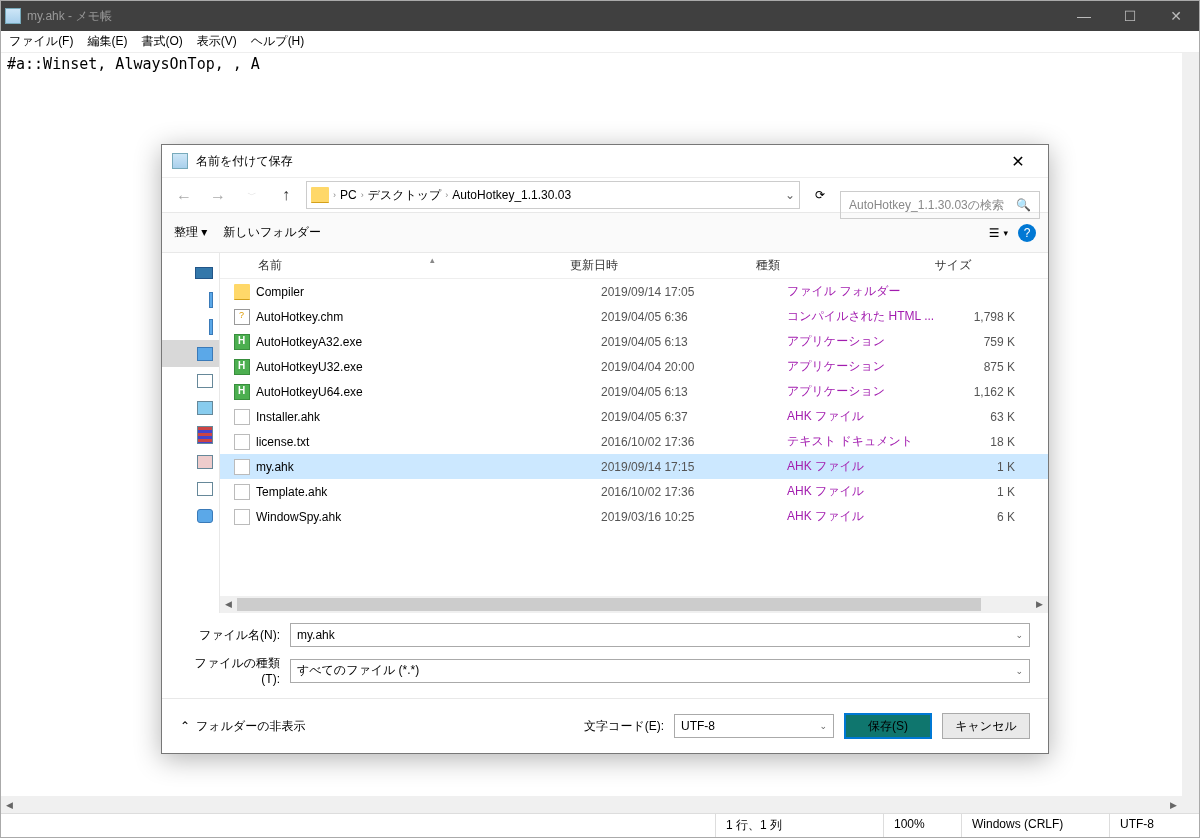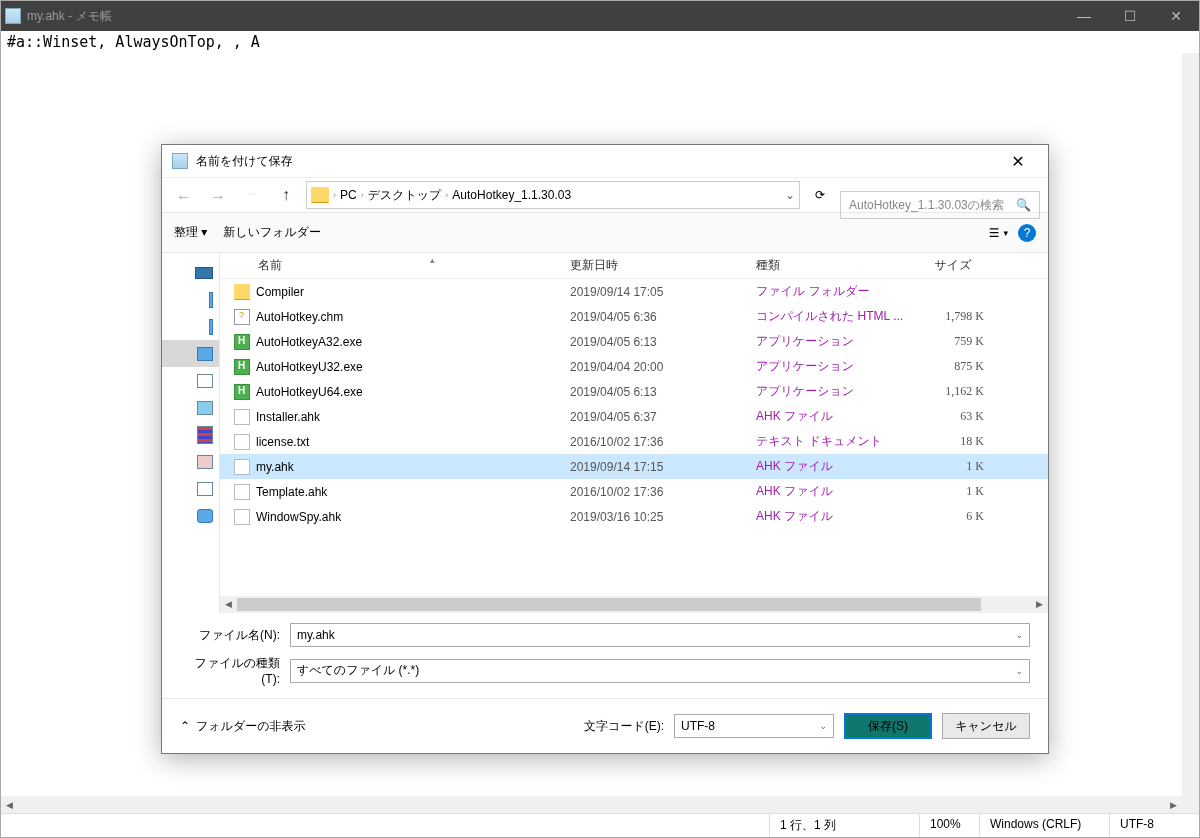--- a/index.html
+++ b/index.html
@@ -6,21 +6,21 @@
 body { width: 1200px; height: 838px; background: #fff; overflow: hidden; position: relative; font-size: 12px; }
 
 
 .notepad { position: absolute; inset: 0; border: 1px solid #aaa; background: #fff; }
 .np-title { height: 30px; display: flex; align-items: center; padding-left: 4px; background: #404040; color: #999; }
 .np-title .icon { width: 16px; height: 16px; margin-right: 6px; background: linear-gradient(#cde6f7, #a9d0ec); border: 1px solid #7ab; }
 .np-ctrl { margin-left: auto; display: flex; }
 .np-ctrl div { width: 46px; height: 30px; display: flex; align-items: center; justify-content: center; color: #bbb; font-size: 14px; }
 .np-menu { height: 22px; display: flex; gap: 14px; padding: 2px 8px; font-size: 12px; border-bottom: 1px solid #eee; }
 .np-content { padding: 2px 6px; font-family: "MS Gothic", monospace; font-size: 15px; }
-.np-status { position: absolute; bottom: 0; left: 0; right: 0; height: 24px; border-top: 1px solid #ddd; display: flex; font-size: 12px; }
+.np-status { position: absolute; bottom: 0; left: 0; right: 0; height: 24px; border-top: 1px solid #ddd; display: flex; font-size: 12px; gap: 18px; }
 .np-status div { border-left: 1px solid #ddd; padding: 3px 10px; }
 .np-status .sp { flex: 1; border: none; }
 .np-hscroll { position: absolute; bottom: 24px; left: 0; right: 17px; height: 17px; background: #f0f0f0; display: flex; align-items: center; }
 .np-hscroll .ar { width: 17px; text-align: center; color: #666; font-size: 9px; }
 .np-vscroll { position: absolute; right: 0; top: 52px; bottom: 24px; width: 17px; background: #f0f0f0; }
 
 
 .dialog { position: absolute; left: 161px; top: 144px; width: 888px; height: 610px; background: #fff; border: 1px solid #777; box-shadow: 0 5px 25px rgba(0,0,0,0.3); display: flex; flex-direction: column; }
 .dlg-title { height: 32px; display: flex; align-items: center; padding: 0 10px; }
 .dlg-title .icon { width: 16px; height: 16px; margin-right: 8px; background: linear-gradient(#cde6f7, #a9d0ec); border: 1px solid #7ab; }
@@ -63,23 +63,23 @@
 .frow { display: flex; height: 25px; align-items: center; font-size: 12px; }
 .frow.sel { background: #cce8ff; }
 .fname { width: 350px; padding-left: 14px; display: flex; align-items: center; gap: 6px; }
 .fico { width: 16px; height: 16px; flex-shrink: 0; }
 .fico.folder { background: #ffd869; border-radius: 1px; border-bottom: 1px solid #d4a01a; }
 .fico.chm { background: #fff; border: 1px solid #999; position: relative; }
 .fico.chm::after { content: "?"; position: absolute; font-size: 9px; color: #d90; left: 4px; top: 0; }
 .fico.exe { background: #4caf50; border: 1px solid #388e3c; position: relative; }
 .fico.exe::after { content: "H"; position: absolute; font-size: 10px; color: #fff; left: 3px; top: 0; font-weight: bold; }
 .fico.file { background: #fff; border: 1px solid #bbb; }
-.fdate { width: 186px; color: #555; }
+.fdate { width: 186px; color: #555; margin-left: 31px; }
 .ftype { width: 166px; color: #a21caf; }
-.fsize { width: 70px; text-align: right; padding-right: 8px; color: #555; font-family: Liberation Serif, serif; }
+.fsize { width: 70px; text-align: right; padding-right: 8px; color: #555; }
 
 .file-hscroll { height: 17px; background: #f0f0f0; display: flex; }
 .file-hscroll .ar { width: 17px; text-align: center; font-size: 9px; color: #666; line-height: 17px; }
 .file-hscroll .thumb { flex: 1; margin: 2px 50px 2px 0; background: #ccc; }
 
 .dlg-inputs { padding: 10px 18px 4px; }
 .input-row { display: flex; align-items: center; margin-bottom: 8px; }
 .input-row label { width: 110px; text-align: right; padding-right: 10px; font-size: 12px; }
 .input-row .field { flex: 1; height: 24px; border: 1px solid #aaa; padding: 0 6px; display: flex; align-items: center; font-size: 12px; position: relative; }
 .input-row .field .dd { position: absolute; right: 6px; font-size: 9px; color: #666; }
@@ -98,20 +98,27 @@
 
 <div class="notepad">
   <div class="np-title">
     <div class="icon"></div>
     <span>my.ahk - メモ帳</span>
     <div class="np-ctrl">
       <div>—</div>
       <div>☐</div>
       <div>✕</div>
     </div>
+  </div>
+  <div class="np-menu">
+    <span>ファイル(F)</span>
+    <span>編集(E)</span>
+    <span>書式(O)</span>
+    <span>表示(V)</span>
+    <span>ヘルプ(H)</span>
   </div>
   <div class="np-content">#a::Winset, AlwaysOnTop, , A</div>
   <div class="np-vscroll"></div>
   <div class="np-hscroll">
     <div class="ar">◀</div>
       <div style="flex:1"></div>
       <div class="ar">▶</div>
   </div>
   <div class="np-status">
     <div class="sp"></div>

